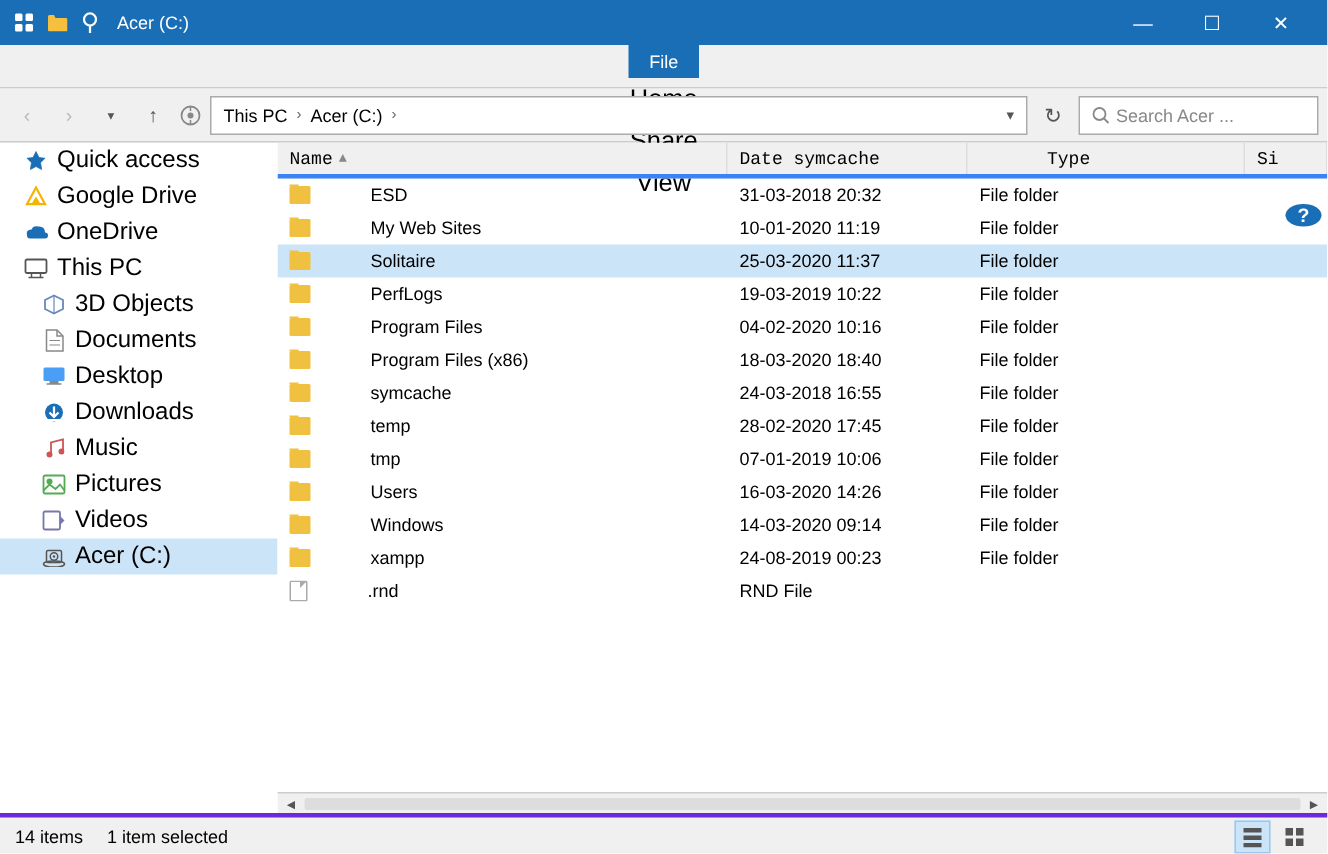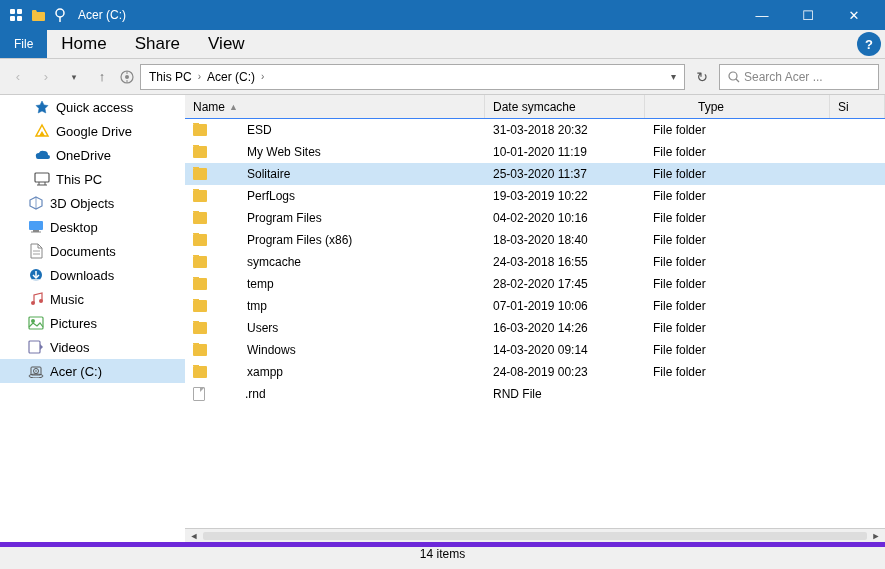--- a/index.html
+++ b/index.html
@@ -8,46 +8,46 @@
     
     .titlebar { background: #1a6eb5; display: flex; align-items: center; height: 30px; padding: 0 8px; color: white; }
     .titlebar-icons { display: flex; gap: 6px; align-items: center; margin-right: 6px; }
     .titlebar-icon { width: 16px; height: 16px; display: flex; align-items: center; justify-content: center; font-size: 11px; color: #cce; }
     .titlebar-path { font-size: 12px; color: #fff; flex: 1; margin-left: 4px; }
     .titlebar-controls { display: flex; gap: 0; margin-left: auto; }
     .titlebar-btn { width: 46px; height: 30px; display: flex; align-items: center; justify-content: center; color: white; font-size: 13px; cursor: pointer; }
 
     
     .ribbon { background: #f0f0f0; border-bottom: 1px solid #ccc; }
-    .ribbon-tabs { display: flex; align-items: center; height: 28px; padding: 0 0 0 0; }
+    .ribbon-tabs { display: flex; align-items: center; height: 28px; padding: 0 0 0 0; flex-direction: column; }
     .ribbon-tab { padding: 4px 14px; font-size: 17px; cursor: pointer; height: 100%; display: flex; align-items: center; }
     .ribbon-tab-file { background: #1a6eb5; color: white; padding: 4px 14px; font-size: 12px; cursor: pointer; height: 100%; display: flex; align-items: center; }
     .ribbon-help { margin-left: auto; width: 24px; height: 24px; border-radius: 50%; background: #1a6eb5; color: white; display: flex; align-items: center; justify-content: center; font-size: 13px; font-weight: bold; margin-right: 4px; cursor: pointer; align-self: center; }
 
     
     .addressbar { background: #f0f0f0; height: 36px; display: flex; align-items: center; padding: 0 6px; gap: 4px; border-bottom: 1px solid #ccc; }
     .nav-btn { width: 24px; height: 24px; display: flex; align-items: center; justify-content: center; color: #555; font-size: 13px; cursor: pointer; border-radius: 2px; }
     .nav-btn.disabled { color: #bbb; cursor: default; }
     .address-box { flex: 1; height: 26px; background: white; border: 1px solid #aaa; display: flex; align-items: center; padding: 0 8px; font-size: 12px; gap: 6px; }
     .address-text { color: #000; font-size: 12px; }
     .address-separator { color: #666; font-size: 10px; }
     .address-dropdown { margin-left: auto; font-size: 10px; color: #555; }
     .refresh-btn { width: 26px; height: 26px; display: flex; align-items: center; justify-content: center; color: #555; font-size: 14px; cursor: pointer; }
     .search-box { width: 160px; height: 26px; background: white; border: 1px solid #aaa; display: flex; align-items: center; padding: 0 8px; gap: 4px; font-size: 12px; color: #888; }
 
     
     .main { display: flex; height: calc(569px - 30px - 28px - 36px - 28px); }
-    .sidebar-item { display: flex; align-items: center; padding: 3px 8px 3px 34px; cursor: pointer; font-size: 13px; color: #000; gap: 6px; height: 24px; }
+    .sidebar-item { display: flex; align-items: center; padding: 3px 8px 3px 16px; cursor: pointer; font-size: 16px; color: #000; gap: 6px; height: 24px; }
     .sidebar-item.active { background: #cce4f7; }
     .sidebar-icon { width: 16px; height: 16px; display: flex; align-items: center; justify-content: center; flex-shrink: 0; }
     .sidebar-sub { padding-left: 28px; }
 
     
     .filelist { flex: 1; overflow: hidden; display: flex; flex-direction: column; }
-    .filelist-header { display: flex; background: #f0f0f0; border-bottom: 1px solid #3b82f6; height: 24px; font-size: 12px; color: #000; padding: 0; position: relative; }
+    .filelist-header { display: flex; background: #f0f0f0; border-bottom: 3px solid #3b82f6; height: 24px; font-size: 12px; color: #000; padding: 0; position: relative; font-family: Liberation Mono, monospace; }
     .col-header { display: flex; align-items: center; height: 100%; padding: 0 8px; border-right: 1px solid #ddd; cursor: pointer; }
     .col-name { width: 300px; }
     .col-date { width: 160px; }
     .col-type { width: 140px; margin-left: 45px; }
     .col-size { flex: 1; }
 
     .filelist-body { flex: 1; overflow-y: auto; overflow-x: hidden; }
     .filelist-body::-webkit-scrollbar { width: 10px; }
     .filelist-body::-webkit-scrollbar-track { background: #f0f0f0; }
     .filelist-body::-webkit-scrollbar-thumb { background: #bbb; border-radius: 2px; }
@@ -63,21 +63,21 @@
     .file-icon-white { width: 12px; height: 14px; background: white; border: 1px solid #aaa; display: inline-block; border-radius: 1px; flex-shrink: 0; position: relative; }
     .file-icon-white::after { content: ''; position: absolute; top: 0; right: 0; width: 0; height: 0; border-style: solid; border-width: 4px 4px 0 0; border-color: #aaa transparent transparent transparent; }
 
     
     .hscroll { height: 14px; background: #f0f0f0; border-top: 1px solid #ccc; display: flex; align-items: center; padding: 0 2px; }
     .hscroll-left { width: 14px; height: 14px; display: flex; align-items: center; justify-content: center; font-size: 9px; color: #555; cursor: pointer; }
     .hscroll-track { flex: 1; height: 8px; background: #ddd; border-radius: 2px; margin: 0 2px; }
     .hscroll-right { width: 14px; height: 14px; display: flex; align-items: center; justify-content: center; font-size: 9px; color: #555; cursor: pointer; }
 
     
-    .statusbar { height: 28px; background: #f0f0f0; border-top: 5px solid #6d28d9; display: flex; align-items: center; padding: 0 10px; font-size: 12px; gap: 16px; flex-direction: column; }
+    .statusbar { height: 28px; background: #f0f0f0; border-top: 3px solid #6d28d9; display: flex; align-items: center; padding: 0 10px; font-size: 12px; gap: 16px; }
     .statusbar-right { margin-left: auto; display: flex; gap: 4px; }
     .view-btn { width: 24px; height: 22px; display: flex; align-items: center; justify-content: center; cursor: pointer; border: 1px solid transparent; }
     .view-btn.active { background: #cce4f7; border-color: #99c8ef; }
 
     
     .sidebar-scroll-area { flex: 1; overflow-y: auto; overflow-x: hidden; }
     .sidebar-scroll-area::-webkit-scrollbar { width: 8px; }
     .sidebar-scroll-area::-webkit-scrollbar-track { background: #f0f0f0; }
     .sidebar-scroll-area::-webkit-scrollbar-thumb { background: #bbb; border-radius: 4px; }
     .sidebar-outer { display: flex; width: 185px; min-width: 185px; }
@@ -209,39 +209,39 @@
           <svg width="16" height="16" viewBox="0 0 16 16">
             <polygon points="8,2 14,5 14,11 8,14 2,11 2,5" fill="none" stroke="#68b" stroke-width="1.2"></polygon>
             <line x1="8" y1="2" x2="8" y2="14" stroke="#68b" stroke-width="0.8"></line>
           </svg>
         </div>
         <span>3D Objects</span>
       </div>
 
       <div class="sidebar-item sidebar-sub">
         <div class="sidebar-icon">
-          <svg width="16" height="14" viewBox="0 0 16 14">
-            <rect x="1" y="1" width="14" height="9" rx="1" fill="#4a9ef5"></rect>
-            <rect x="5" y="10" width="6" height="2" fill="#888"></rect>
-            <line x1="3" y1="12" x2="13" y2="12" stroke="#888" stroke-width="1"></line>
-          </svg>
-        </div>
-        <span>Desktop</span>
-      </div>
-
-      <div class="sidebar-item sidebar-sub">
-        <div class="sidebar-icon">
           <svg width="14" height="16" viewBox="0 0 14 16">
             <path d="M2,1 L9,1 L13,5 L13,15 L2,15 Z" fill="white" stroke="#888" stroke-width="1"></path>
             <polyline points="9,1 9,5 13,5" fill="none" stroke="#888" stroke-width="1"></polyline>
             <line x1="4" y1="8" x2="11" y2="8" stroke="#888" stroke-width="0.8"></line>
             <line x1="4" y1="11" x2="11" y2="11" stroke="#888" stroke-width="0.8"></line>
           </svg>
         </div>
         <span>Documents</span>
+      </div>
+
+      <div class="sidebar-item sidebar-sub">
+        <div class="sidebar-icon">
+          <svg width="16" height="14" viewBox="0 0 16 14">
+            <rect x="1" y="1" width="14" height="9" rx="1" fill="#4a9ef5"></rect>
+            <rect x="5" y="10" width="6" height="2" fill="#888"></rect>
+            <line x1="3" y1="12" x2="13" y2="12" stroke="#888" stroke-width="1"></line>
+          </svg>
+        </div>
+        <span>Desktop</span>
       </div>
 
       <div class="sidebar-item sidebar-sub">
         <div class="sidebar-icon">
           <svg width="16" height="16" viewBox="0 0 16 16">
             <circle cx="8" cy="8" r="6" fill="#1a6eb5"></circle>
             <polyline points="5,8 8,11 11,8" fill="none" stroke="white" stroke-width="1.5"></polyline>
             <line x1="8" y1="4" x2="8" y2="11" stroke="white" stroke-width="1.5"></line>
             <line x1="4" y1="13" x2="12" y2="13" stroke="white" stroke-width="1.5"></line>
           </svg>

